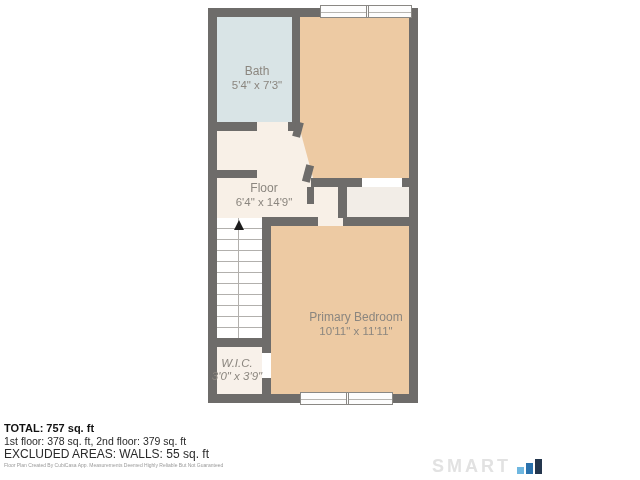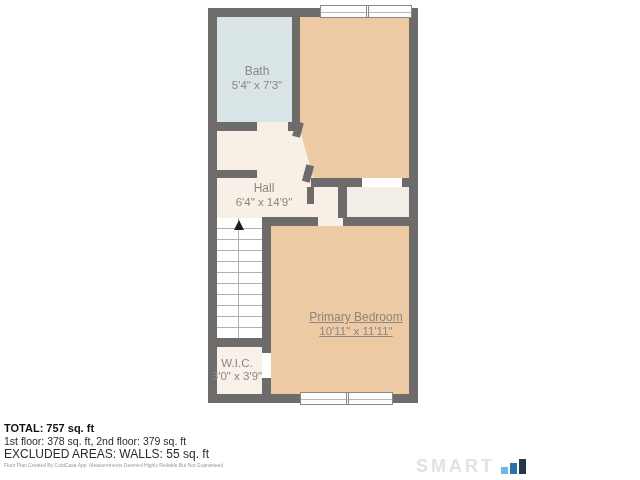--- a/index.html
+++ b/index.html
@@ -16,29 +16,29 @@
   
   .stairs{position:absolute;background:repeating-linear-gradient(to bottom,#ffffff 0 10px,#b2b0ad 10px 11px);}
   .stairs .centerline{position:absolute;top:0;bottom:0;left:21px;width:1px;background:#b2b0ad;}
   .stairs .arrow{position:absolute;top:2px;left:17px;width:0;height:0;
                  border-left:5px solid transparent;border-right:5px solid transparent;
                  border-bottom:10px solid #1c1c1c;}
   
   .roomlabel{position:absolute;transform:translateX(-50%);text-align:center;
              color:#8b867f;font-size:12px;line-height:14px;white-space:nowrap;}
   .roomlabel .dims{font-size:11.5px;}
-  .roomlabel.small{font-size:11.5px;line-height:13px;}
+  .roomlabel.small{font-size:11.5px;line-height:13px;font-style:italic;}
   
   .caption{position:absolute;left:4px;width:640px;text-align:left;}
   .cap-total{top:422px;font-size:11px;font-weight:bold;color:#111;}
   .cap-floors{top:435px;font-size:10.5px;color:#2a2a2a;}
   .cap-excluded{top:447px;font-size:12px;color:#2a2a2a;}
   .cap-disclaimer{top:462px;font-size:5px;color:#9a9a9a;}
   
-  .logo{position:absolute;right:18px;bottom:6px;display:flex;align-items:flex-end;text-align:right;}
+  .logo{position:absolute;right:2px;bottom:6px;display:flex;align-items:flex-end;text-align:right;}
   .logo .word{color:#e2e2e2;font-weight:bold;font-size:18px;letter-spacing:3px;line-height:16px;}
   .logo .bars{display:flex;align-items:flex-end;margin-left:4px;}
   .logo .bar{margin-left:2px;}
 </style>
 </head>
 <body>
 
 <div class="page">
 
   <div class="fill" style="left:217px;top:122px;width:130px;height:104px;background:#f8f0e7;"></div>
@@ -84,24 +84,24 @@
   <div class="window" style="left:300px;top:392px;width:93px;height:13px;">
     <div class="rail"></div>
     <div class="mullion" style="left:45px;"></div>
   </div>
 
   <div class="roomlabel" style="left:257px;top:64px;">
     <div>Bath</div>
     <div class="dims">5'4" x 7'3"</div>
   </div>
   <div class="roomlabel" style="left:264px;top:181px;">
-    <div>Hall</div>
+    <div>Floor</div>
     <div class="dims">6'4" x 14'9"</div>
   </div>
-  <div class="roomlabel" style="left:356px;top:310px;text-decoration:underline;">
+  <div class="roomlabel" style="left:356px;top:310px;">
     <div>Primary Bedroom</div>
     <div class="dims">10'11" x 11'11"</div>
   </div>
   <div class="roomlabel small" style="left:237px;top:357px;">
     <div>W.I.C.</div>
     <div class="dims">3'0" x 3'9"</div>
   </div>
 
   <div class="caption cap-total">TOTAL: 757 sq. ft</div>
   <div class="caption cap-floors">1st floor: 378 sq. ft, 2nd floor: 379 sq. ft</div>

